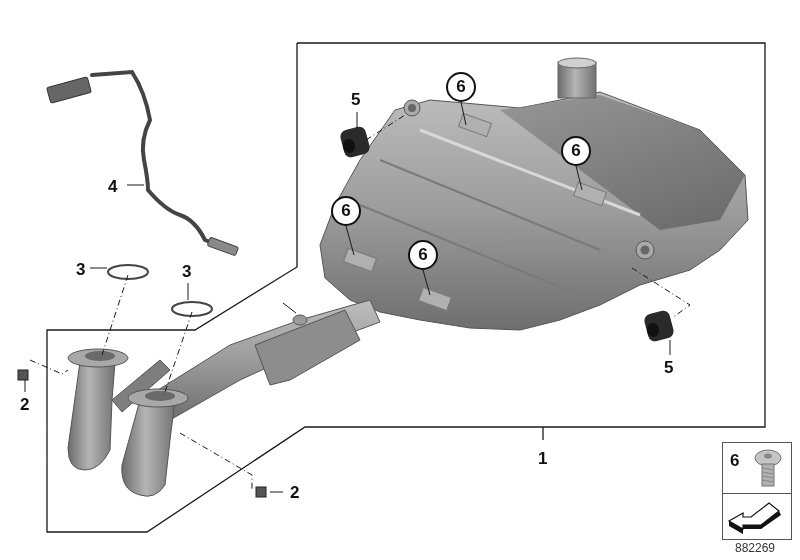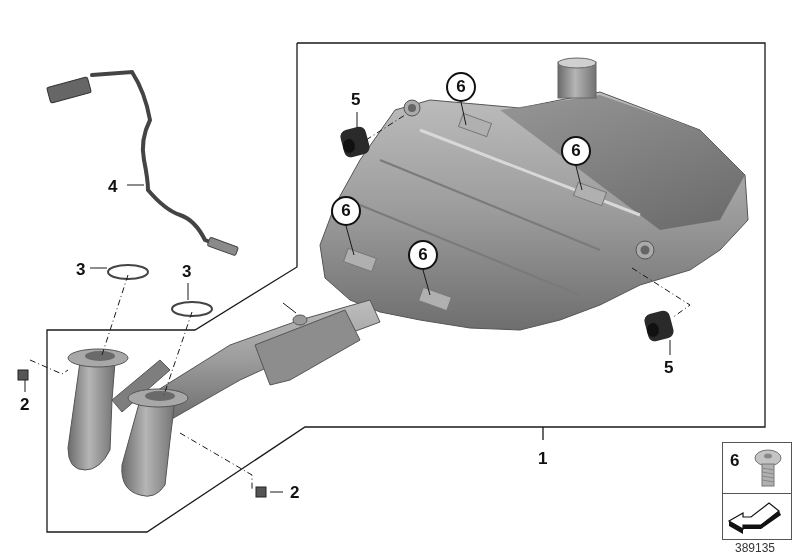--- a/index.html
+++ b/index.html
@@ -150,13 +150,13 @@
       </g>
     </svg>
   </div>
   <svg width="68" height="46" viewBox="0 0 68 46" style="position:absolute;left:0;top:50px;">
     <path d="M6,28 L20,36 L20,32 L38,32 L56,18 L46,10 L28,24 L20,24 L20,20 Z" fill="#fff" stroke="#111" stroke-width="1.2"></path>
     <path d="M6,28 L6,33 L20,41 L20,36 Z" fill="#111"></path>
     <path d="M20,36 L38,36 L58,22 L56,18 L38,32 L20,32 Z" fill="#111"></path>
   </svg>
 </div>
 
-<div class="doc-id">389135</div>
+<div class="doc-id">882269</div>
 
 </body></html>

